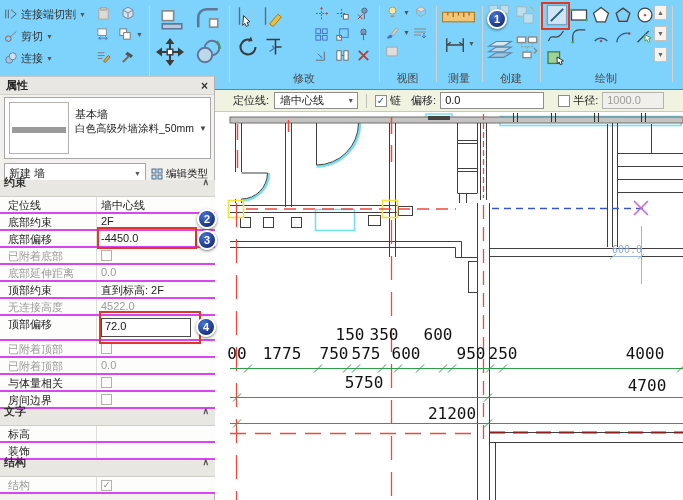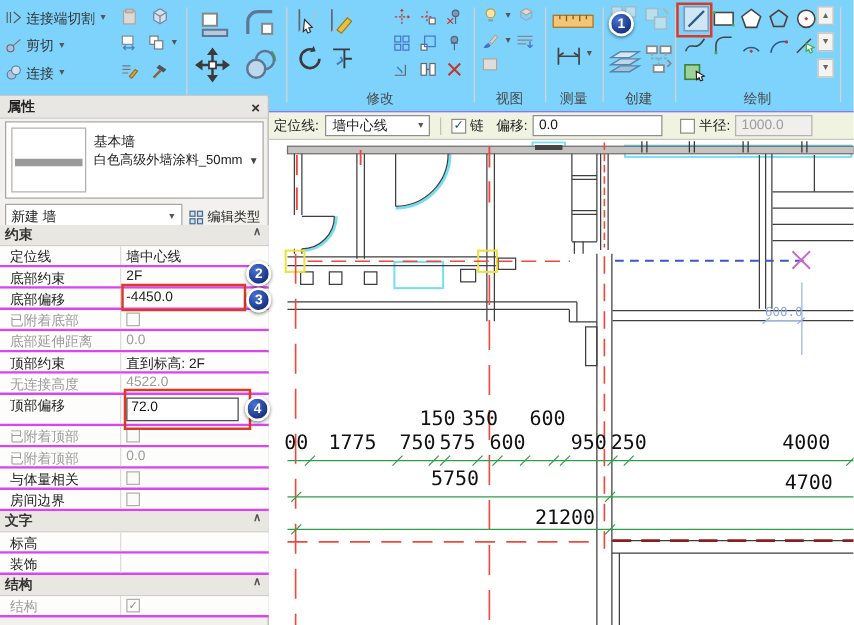--- a/index.html
+++ b/index.html
@@ -31,21 +31,21 @@
 .typebox{position:absolute;left:4px;top:20px;width:207px;height:62px;background:#fff;border:1px solid #a8a6a2}
 .thumb{position:absolute;left:4px;top:4px;width:60px;height:52px;background:#fff;border:1px solid #b3b1ad}
 .thumb .band{position:absolute;left:2px;right:2px;top:24px;height:6px;background:#9a9a9a}
 .tname{position:absolute;left:70px;top:9px;width:128px;line-height:14px}
 .tname .l2{font-size:10.5px}
 .tcaret{position:absolute;right:3px;top:26px;font-size:8px;color:#444}
 .selrow{position:absolute;left:4px;top:86px;width:207px;height:22px}
 .seldd{position:absolute;left:0;top:0;width:142px;height:21px;background:#fff;border:1px solid #a8a6a2;display:flex;align-items:center;padding:0 4px}
 .editbtn{position:absolute;left:147px;top:0;width:60px;height:21px;display:flex;align-items:center;gap:3px;font-size:10.5px;color:#222}
 .rows{position:absolute;left:0;top:103px;width:215px}
-.psec{height:17px;background:#e9e7e2;border-bottom:1px solid #d0cec9;font-weight:bold;color:#333;display:flex;align-items:flex-start;padding:0 6px 12px 4px}
+.psec{height:17px;background:#e9e7e2;border-bottom:1px solid #d0cec9;font-weight:bold;color:#333;display:flex;align-items:center;padding:0 6px 12px 4px}
 .psec .chev{margin-left:auto;font-size:9px;color:#555}
 .prow{height:17px;display:flex;background:#fdfdfc;border-bottom:2px solid #d946ef}
 .prow.tall{height:25px}
 .plabel{width:96px;padding:1px 2px 0 8px;overflow:hidden;white-space:nowrap}
 .pvalue{flex:1;border-left:1px solid #dedcd7;padding:1px 2px 0 4px;overflow:hidden;white-space:nowrap}
 .prow.dis .plabel,.prow.dis .pvalue{color:#9b9b9b}
 .cb{display:inline-block;width:11px;height:11px;margin-top:1px;border:1px solid #b2b0ac;background:#fbfbfa;font-size:9px;line-height:9px;text-align:center;color:#8e8e8e}
 .editbox{width:90px;height:19px;margin-top:1px;background:#fff;border:1.5px solid #4a4a4a;font-size:11px;padding:1px 3px;color:#111}
 
 .canvas{position:absolute;left:215px;top:112px;width:468px;height:388px;background:#fff}
@@ -416,21 +416,21 @@
         </span>
       <span class="scrbtn" style="left:113px;top:5px">▲</span>
       <span class="scrbtn" style="left:113px;top:26px">▼</span>
       <span class="scrbtn" style="left:113px;top:47px">▼</span>
       <div class="rlabel">绘制</div>
     </div>
     <div class="rsep" style="left:672px"></div>
   </div>
 
   <div class="obar">
-    <span style="margin-left:4px">定位线:</span>
+    <span style="margin-left:18px">定位线:</span>
     <div class="dd" style="width:84px;margin-left:5px">
       <span>墙中心线</span>
       <span class="caret">▼</span>
     </div>
     <div class="sep" style="margin-left:8px"></div>
     <span class="cbx" style="margin-left:8px">✓</span>
     <span style="margin-left:3px">链</span>
     <span style="margin-left:10px">偏移:</span>
     <div class="txtin" style="width:104px;margin-left:4px">0.0</div>
     <span class="cbx" style="margin-left:14px;color:#fff"></span>

